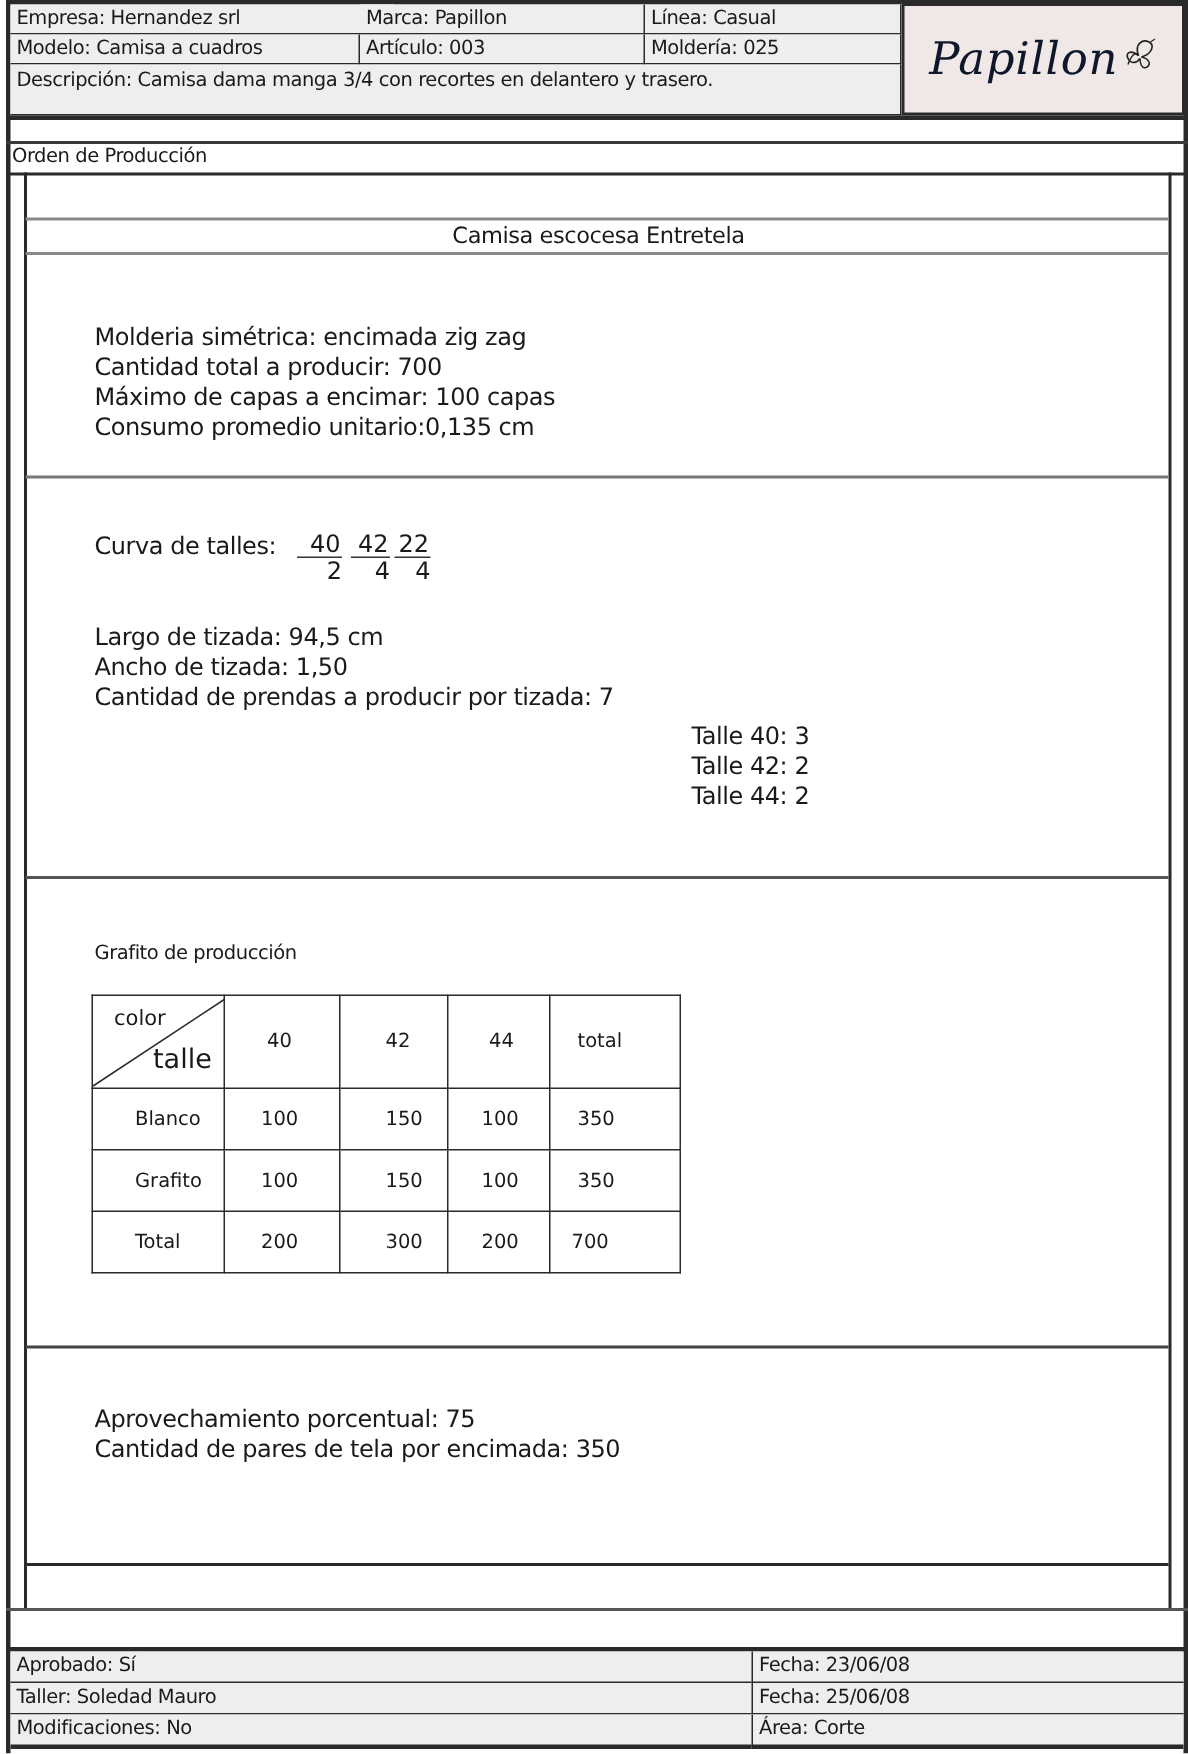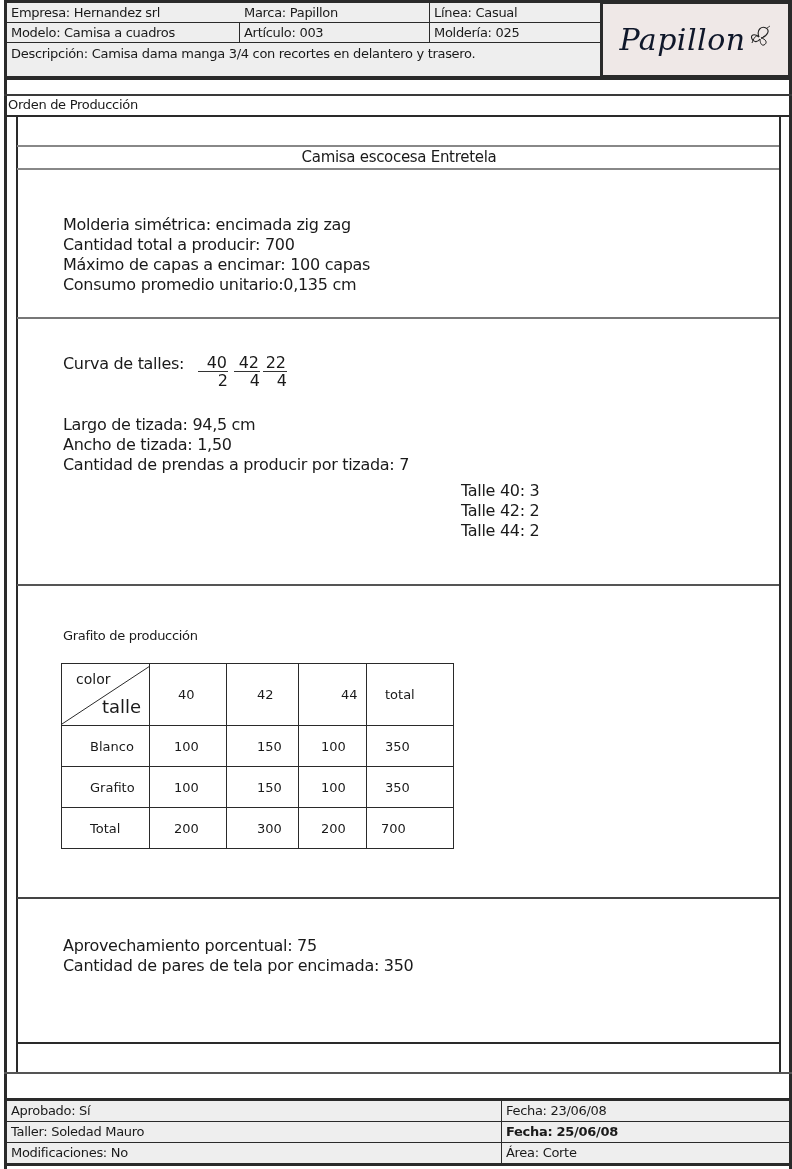--- a/index.html
+++ b/index.html
@@ -148,21 +148,21 @@
       <tr>
     <td class="corner">
       <svg width="88" height="62">
             <line x1="0" y1="60" x2="88" y2="2" stroke="#2a2a2a" stroke-width="1"></line>
           </svg>
       <span class="c-top">color</span>
       <span class="c-bot">talle</span>
     </td>
     <td style="width:77px;padding-left:28px;">40</td>
     <td style="width:72px;padding-left:30px;">42</td>
-    <td style="width:68px;padding-left:42px;">44</td>
+    <td style="width:68px;padding-left:27px;">44</td>
     <td style="width:87px;padding-left:18px;">total</td>
   </tr>
   <tr>
     <td style="padding-left:28px;">Blanco</td>
     <td style="padding-left:24px;">100</td>
     <td style="padding-left:30px;">150</td>
     <td style="padding-left:22px;">100</td>
     <td style="padding-left:18px;">350</td>
   </tr>
   <tr>
@@ -188,16 +188,16 @@
   <div>Cantidad de pares de tela por encimada: 350</div>
 </div>
 <div class="hline" style="left:17px;top:1042px;width:762px;background:#2a2a2a;"></div>
 <div class="hline" style="left:4px;top:1072px;width:788px;background:#555;"></div>
 
 <div class="hline" style="left:4px;top:1098px;width:788px;height:3px;background:#2a2a2a;"></div>
 <div>
   <div class="foot-cell" style="left:7px;top:1101px;width:494px;height:21px;">Aprobado: Sí</div>
   <div class="foot-cell" style="left:501px;top:1101px;width:288px;height:21px;border-left:1.5px solid #2a2a2a;">Fecha: 23/06/08</div>
   <div class="foot-cell" style="left:7px;top:1122px;width:494px;height:21px;">Taller: Soledad Mauro</div>
-  <div class="foot-cell" style="left:501px;top:1122px;width:288px;height:21px;border-left:1.5px solid #2a2a2a;font-weight:bold;">Fecha: 25/06/08</div>
+  <div class="foot-cell" style="left:501px;top:1122px;width:288px;height:21px;border-left:1.5px solid #2a2a2a;">Fecha: 25/06/08</div>
   <div class="foot-cell" style="left:7px;top:1143px;width:494px;height:23px;border-bottom:3px solid #2a2a2a;">Modificaciones: No</div>
   <div class="foot-cell" style="left:501px;top:1143px;width:288px;height:23px;border-left:1.5px solid #2a2a2a;border-bottom:3px solid #2a2a2a;">Área: Corte</div>
 </div>
 
 </body></html>

